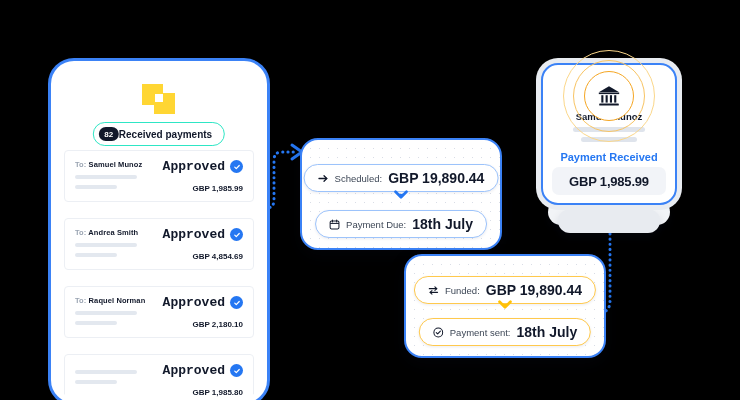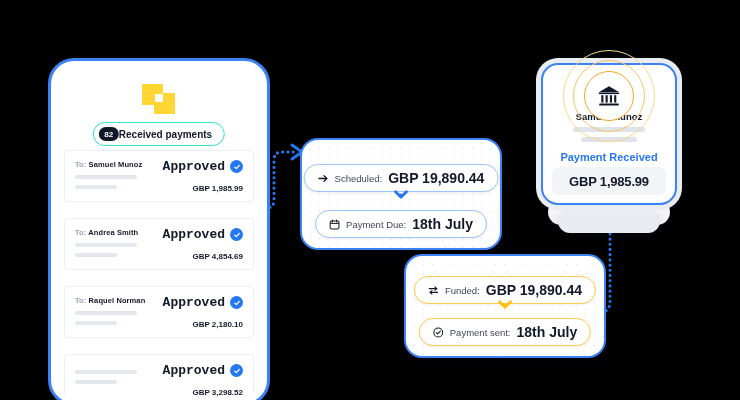--- a/index.html
+++ b/index.html
@@ -299,21 +299,21 @@
             <div class="skel w1"></div>
             <div class="skel w2"></div>
             <div class="pay-status">
               <span class="pay-status-text">Approved</span>
               <span class="check-circle">
                 <svg width="8" height="8" viewBox="0 0 10 10">
                   <path d="M2.2 5.1 L4.1 7 L7.8 3.1" fill="none" stroke="#ffffff" stroke-width="1.5" stroke-linecap="round" stroke-linejoin="round"></path>
                 </svg>
               </span>
             </div>
-            <div class="pay-amt">GBP 3,298.52</div>
+            <div class="pay-amt">GBP 1,985.80</div>
           </div>
           <div class="pay-row faded"></div>
         </div>
     </div>
   </div>
 
   <div class="flow-card card-scheduled">
 
     <div class="pill pill-blue pill-1">
       <span class="pill-icon">

